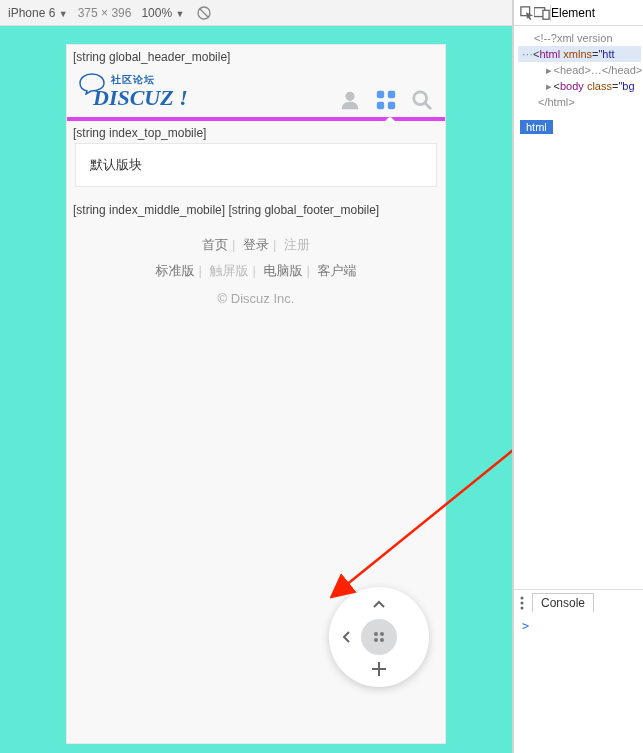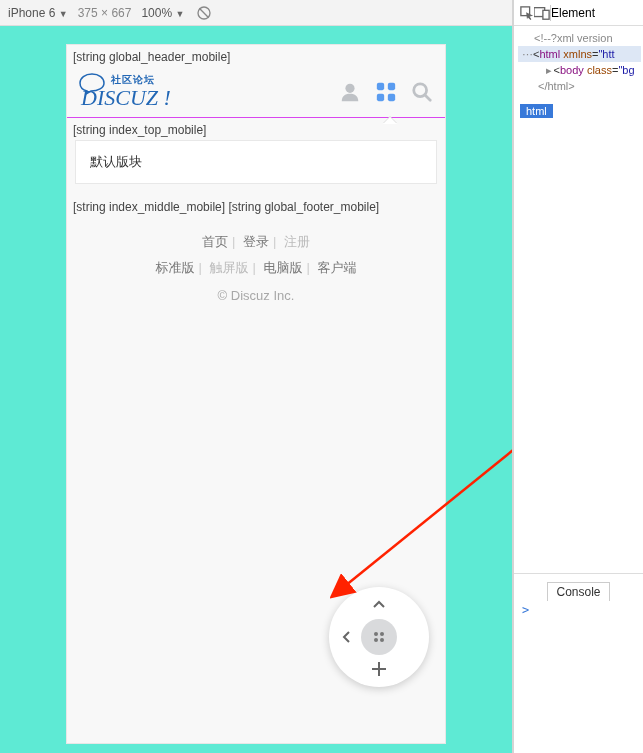--- a/index.html
+++ b/index.html
@@ -12,24 +12,24 @@
 .dims { color: #888; }
 .tri { font-size: 9px; color: #666; }
 
 
 .preview { position: absolute; left: 0; top: 26px; width: 512px; height: 727px; background: #5eead4; }
 .preview-inner { margin: 18px auto 0; width: 380px; background: #f8f8f8; height: 700px; position: relative; border: 1px solid #e7e7e7; }
 .hook { font-size: 12px; color: #444; padding: 5px 6px 3px; }
 .hook-mid { font-size: 12px; color: #444; padding: 8px 6px 3px; }
 
 
-.m-header { display: flex; align-items: center; padding: 6px 12px 6px 14px; border-bottom: 1px solid #d946ef; position: relative; }
+.m-header { display: flex; align-items: flex-end; padding: 6px 12px 6px 14px; border-bottom: 4px solid #d946ef; position: relative; }
 .logo-wrap { display: flex; flex-direction: column; }
 .logo-tag { font-size: 10px; color: #2267b5; font-weight: bold; letter-spacing: 1px; margin-left: 30px; margin-bottom: -2px; }
-.logo-text { font-family: Georgia, serif; font-weight: normal; font-style: italic; font-size: 22px; color: #2267b5; }
+.logo-text { font-family: Georgia, serif; font-weight: bold; font-style: italic; font-size: 22px; color: #2267b5; margin-left: 12px; }
 .logo-bubble { position: absolute; left: 12px; top: 6px; }
 .hicons { margin-left: auto; display: flex; gap: 14px; align-items: center; }
 .hicon { fill: #bfc2c6; cursor: pointer; }
 .hicon.grid rect { fill: #5a9cf0; }
 .caret-pointer { position: absolute; bottom: -7px; right: 48px; width: 0; height: 0; border-left: 7px solid transparent; border-right: 7px solid transparent; border-bottom: 7px solid #fff; filter: drop-shadow(0 -1px 0 #ddd); }
 
 
 .forum-sel { margin: 4px 8px 8px; background: #fff; border: 1px solid #e8e8e8; border-left: 4px solid #3a87e0; height: 46px; display: flex; align-items: center; padding: 0 12px; font-size: 18px; color: #333; }
 .forum-sel .chev { margin-left: auto; }
 
@@ -58,32 +58,32 @@
 .right { position: absolute; left: 512px; top: 0; width: 131px; height: 753px; border-left: 2px solid #d4d4d4; background: #fff; font-size: 12px; }
 .rtop { height: 26px; border-bottom: 1px solid #ddd; display: flex; align-items: center; gap: 0; padding: 0 6px; }
 .rtop svg { fill: #666; }
 .code { padding: 4px 2px 4px 4px; font-family: Menlo, Consolas, monospace; font-size: 11px; line-height: 16px; color: #333; white-space: nowrap; overflow: hidden; }
 .code .lt { color: #881280; }
 .code .attr { color: #994500; }
 .code .val { color: #1a1aa6; }
 .code .gray { color: #888; }
 .code .tri2 { color: #888; margin-right: 2px; }
 .bc { background: #3879d9; color: #fff; display: inline-block; padding: 1px 6px; font-size: 11px; margin: 6px 0 0 6px; }
-.console-bar { border-top: 1px solid #ddd; height: 26px; display: flex; align-items: center; padding: 0 6px; gap: 8px; font-size: 12px; color: #333; margin-top: 455px; flex-direction: column; }
+.console-bar { border-top: 1px solid #ddd; height: 26px; display: flex; align-items: center; padding: 6px 6px; gap: 8px; font-size: 12px; color: #333; margin-top: 455px; }
 .filterbar { height: 26px; border-top: 1px solid #eee; display: flex; align-items: center; padding: 0 6px; gap: 10px; color: #666; }
 .filterbar svg { fill: #777; }
 .prompt { padding: 4px 8px; color: #3879d9; font-family: Consolas, monospace; }
 </style>
 </head>
 <body>
 
 <div class="dev-toolbar">
   <div class="lseg">
     <span><span>iPhone 6</span> <span class="tri">▼</span></span>
-    <span class="dims"><span>375</span> <span>×</span> <span>667</span></span>
+    <span class="dims"><span>375</span> <span>×</span> <span>396</span></span>
     <span><span>100%</span> <span class="tri">▼</span></span>
     <svg class="dev-icon" viewBox="0 0 24 24" width="16" height="16">
         <circle cx="12" cy="12" r="9" fill="none" stroke="#888" stroke-width="2"></circle>
         <line x1="5" y1="5" x2="19" y2="19" stroke="#888" stroke-width="2"></line>
       </svg>
   </div>
   <svg class="dev-icon" width="14" height="14" viewBox="0 0 16 16">
       <circle cx="8" cy="3" r="1.5"></circle>
       <circle cx="8" cy="8" r="1.5"></circle>
       <circle cx="8" cy="13" r="1.5"></circle>
@@ -193,20 +193,21 @@
     <svg width="16" height="14" viewBox="0 0 18 14">
         <rect x="0" y="1" width="12" height="10" fill="none" stroke="#666" stroke-width="1.5"></rect>
         <rect x="10" y="4" width="7" height="10" fill="#fff" stroke="#666" stroke-width="1.5"></rect>
       </svg>
     <span style="border-left:1px solid #ccc;height:16px;"></span>
     <span>Element</span>
   </div>
   <div class="code">
     <div class="gray" style="padding-left:16px;">&lt;!--?xml version</div>
     <div style="background:#dde7f5;padding-left:4px;"><span style="color:#888;">⋯</span>&lt;<span class="lt">html</span> <span class="attr">xmlns</span>=<span class="val">"htt</span></div>
+    <div style="padding-left:28px;"><span class="tri2">▸</span><span class="gray">&lt;head&gt;…&lt;/head&gt;</span></div>
     <div style="padding-left:28px;"><span class="tri2">▸</span>&lt;<span class="lt">body</span> <span class="attr">class</span>=<span class="val">"bg</span></div>
     <div style="padding-left:20px;" class="gray">&lt;/html&gt;</div>
   </div>
   <div class="bc">html</div>
 
   <div class="console-bar">
     <svg width="4" height="14" viewBox="0 0 4 14" fill="#666">
         <circle cx="2" cy="2" r="1.5"></circle>
         <circle cx="2" cy="7" r="1.5"></circle>
         <circle cx="2" cy="12" r="1.5"></circle>

